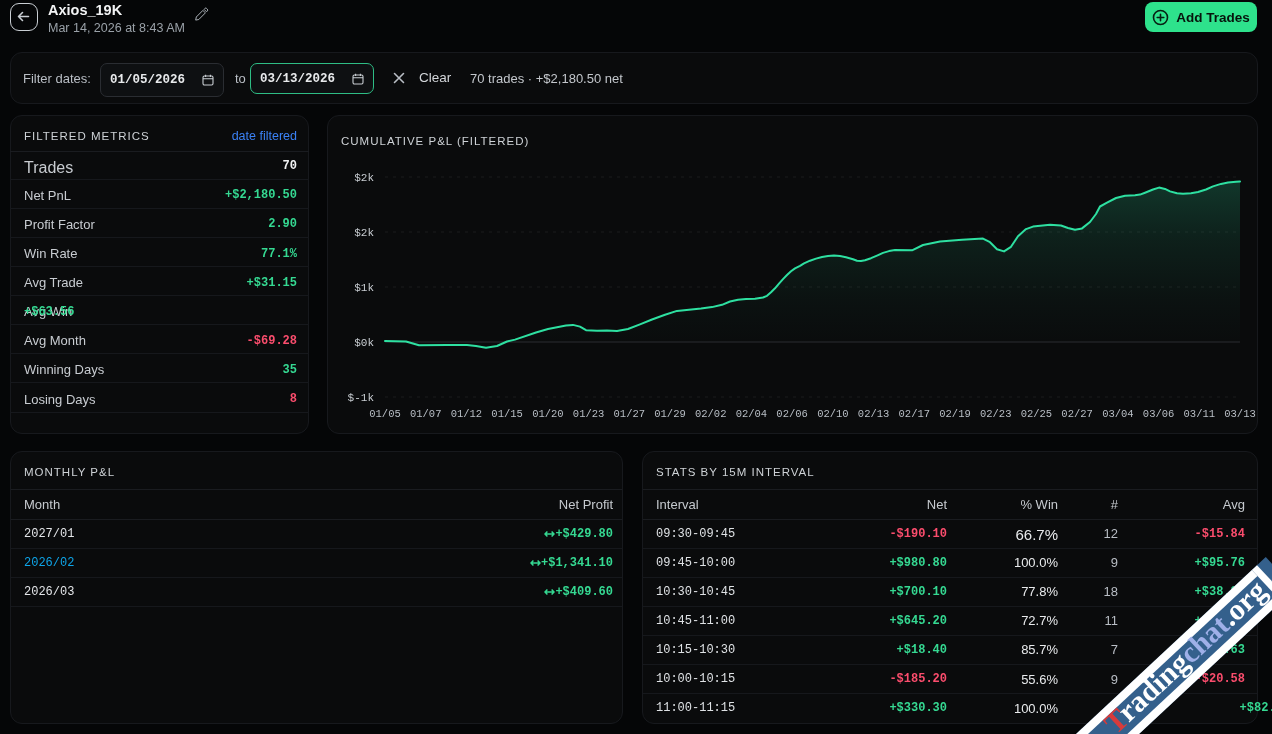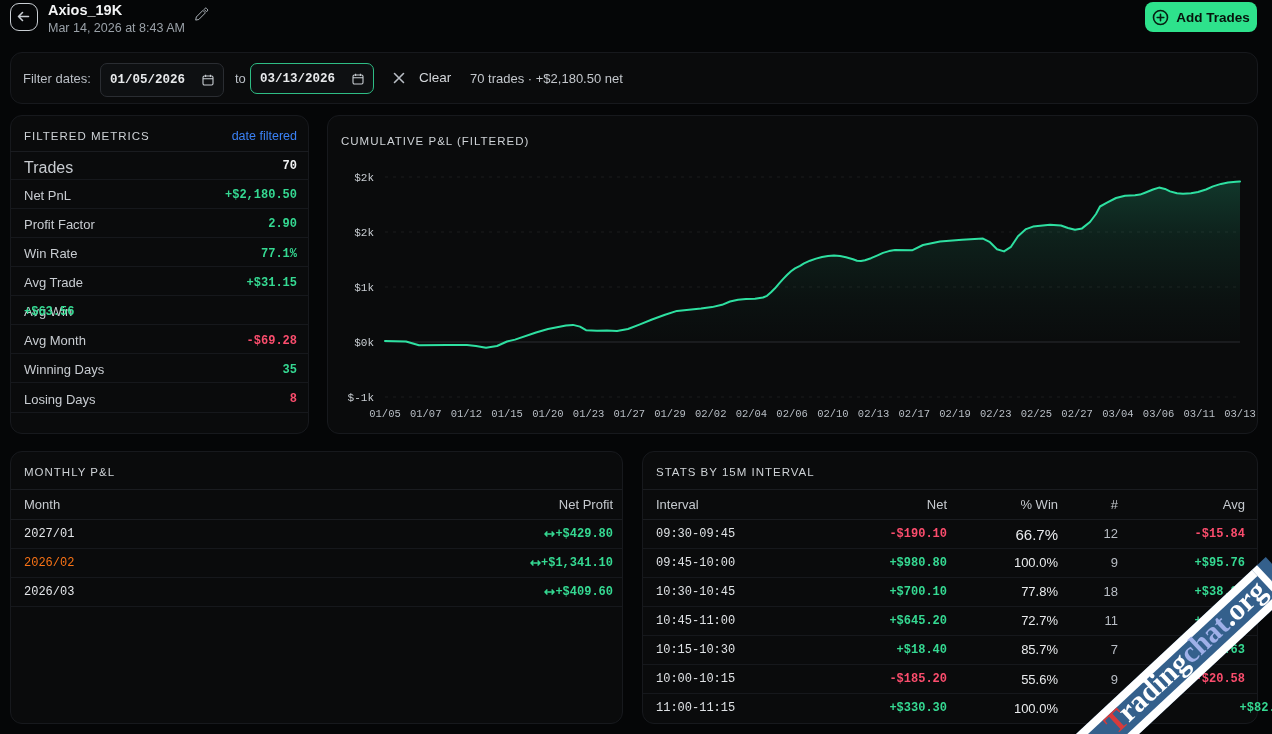--- a/index.html
+++ b/index.html
@@ -141,21 +141,21 @@
 <div class="abs" style="left:11px; top:518.5px; width:611px; height:1px; background:#1a1c20;"></div>
 <div class="abs" style="left:11px; top:547.6px; width:611px; height:1px; background:#16181c;"></div>
 <div class="abs mono" style="left:24px; top:526.5px; font-size:12px; color:#e3e5e8;">2027/01</div>
 <div class="abs" style="left:24px; top:526.5px; width:589px; display:flex; justify-content:flex-end; align-items:center;">
     <svg width="11" height="10" viewBox="0 0 11 10">
       <path d="M1 5 H10 M3.4 2.4 L1 5 L3.4 7.6 M7.6 2.4 L10 5 L7.6 7.6" stroke="#35d992" stroke-width="1.5" fill="none"></path>
     </svg>
     <span class="mono" style="font-size:12px; font-weight:bold; color:#35d992;">+$429.80</span>
   </div>
 <div class="abs" style="left:11px; top:576.7px; width:611px; height:1px; background:#16181c;"></div>
-<div class="abs mono" style="left:24px; top:555.6px; font-size:12px; color:#f97316;">2026/02</div>
+<div class="abs mono" style="left:24px; top:555.6px; font-size:12px; color:#0ea5e9;">2026/02</div>
 <div class="abs" style="left:24px; top:555.6px; width:589px; display:flex; justify-content:flex-end; align-items:center;">
     <svg width="11" height="10" viewBox="0 0 11 10">
       <path d="M1 5 H10 M3.4 2.4 L1 5 L3.4 7.6 M7.6 2.4 L10 5 L7.6 7.6" stroke="#35d992" stroke-width="1.5" fill="none"></path>
     </svg>
     <span class="mono" style="font-size:12px; font-weight:bold; color:#35d992;">+$1,341.10</span>
   </div>
 <div class="abs" style="left:11px; top:605.8px; width:611px; height:1px; background:#16181c;"></div>
 <div class="abs mono" style="left:24px; top:584.7px; font-size:12px; color:#e3e5e8;">2026/03</div>
 <div class="abs" style="left:24px; top:584.7px; width:589px; display:flex; justify-content:flex-end; align-items:center;">
     <svg width="11" height="10" viewBox="0 0 11 10">

